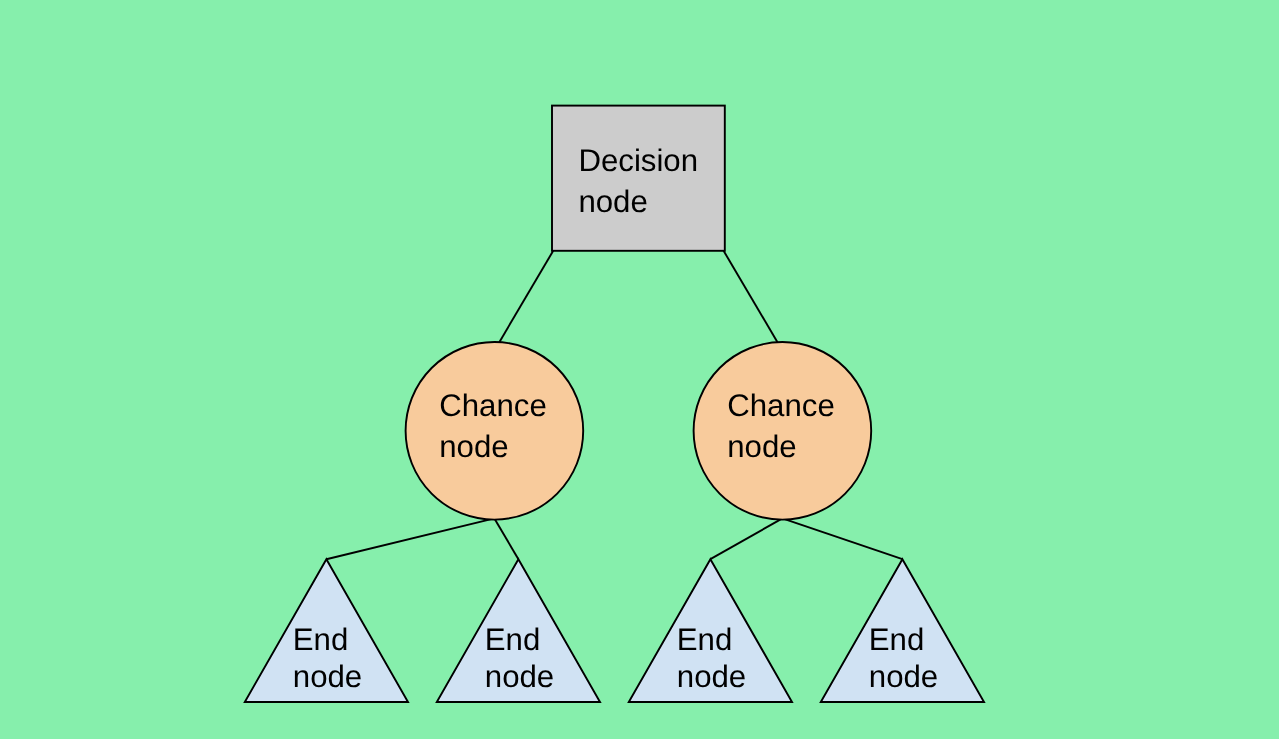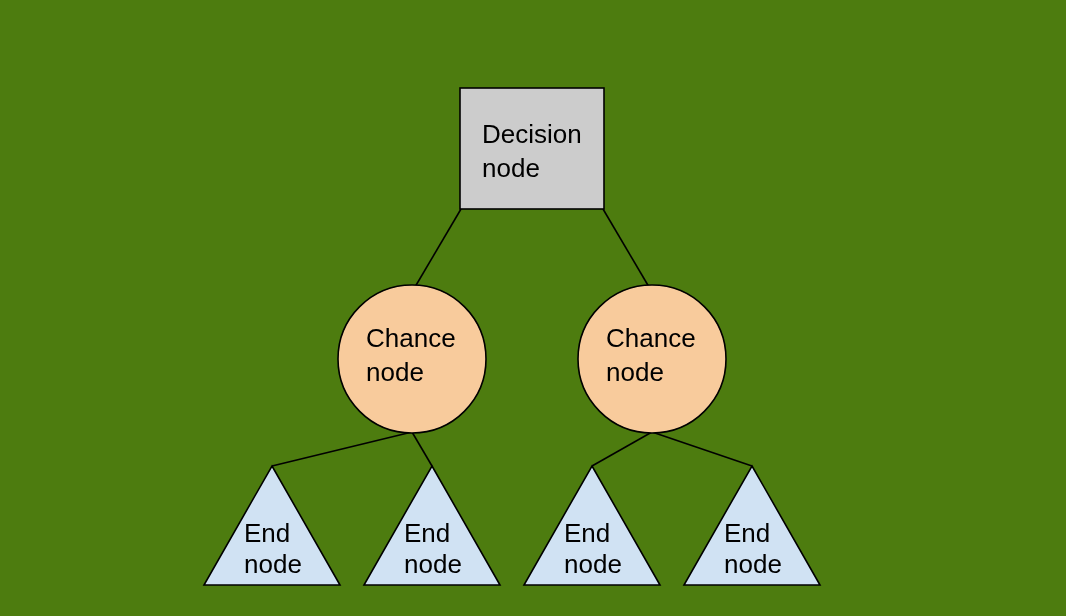--- a/index.html
+++ b/index.html
@@ -8,21 +8,21 @@
     padding: 0;
     background: #ffffff;
   }
   body {
     font-family: "Liberation Sans", sans-serif;
   }
   #canvas {
     position: relative;
     width: 1066px;
     height: 616px;
-    background: #4d7c0f;
+    background: #86efac;
     overflow: hidden;
   }
   #diagram-svg {
     position: absolute;
     left: 0;
     top: 0;
     width: 1066px;
     height: 616px;
     display: block;
   }

